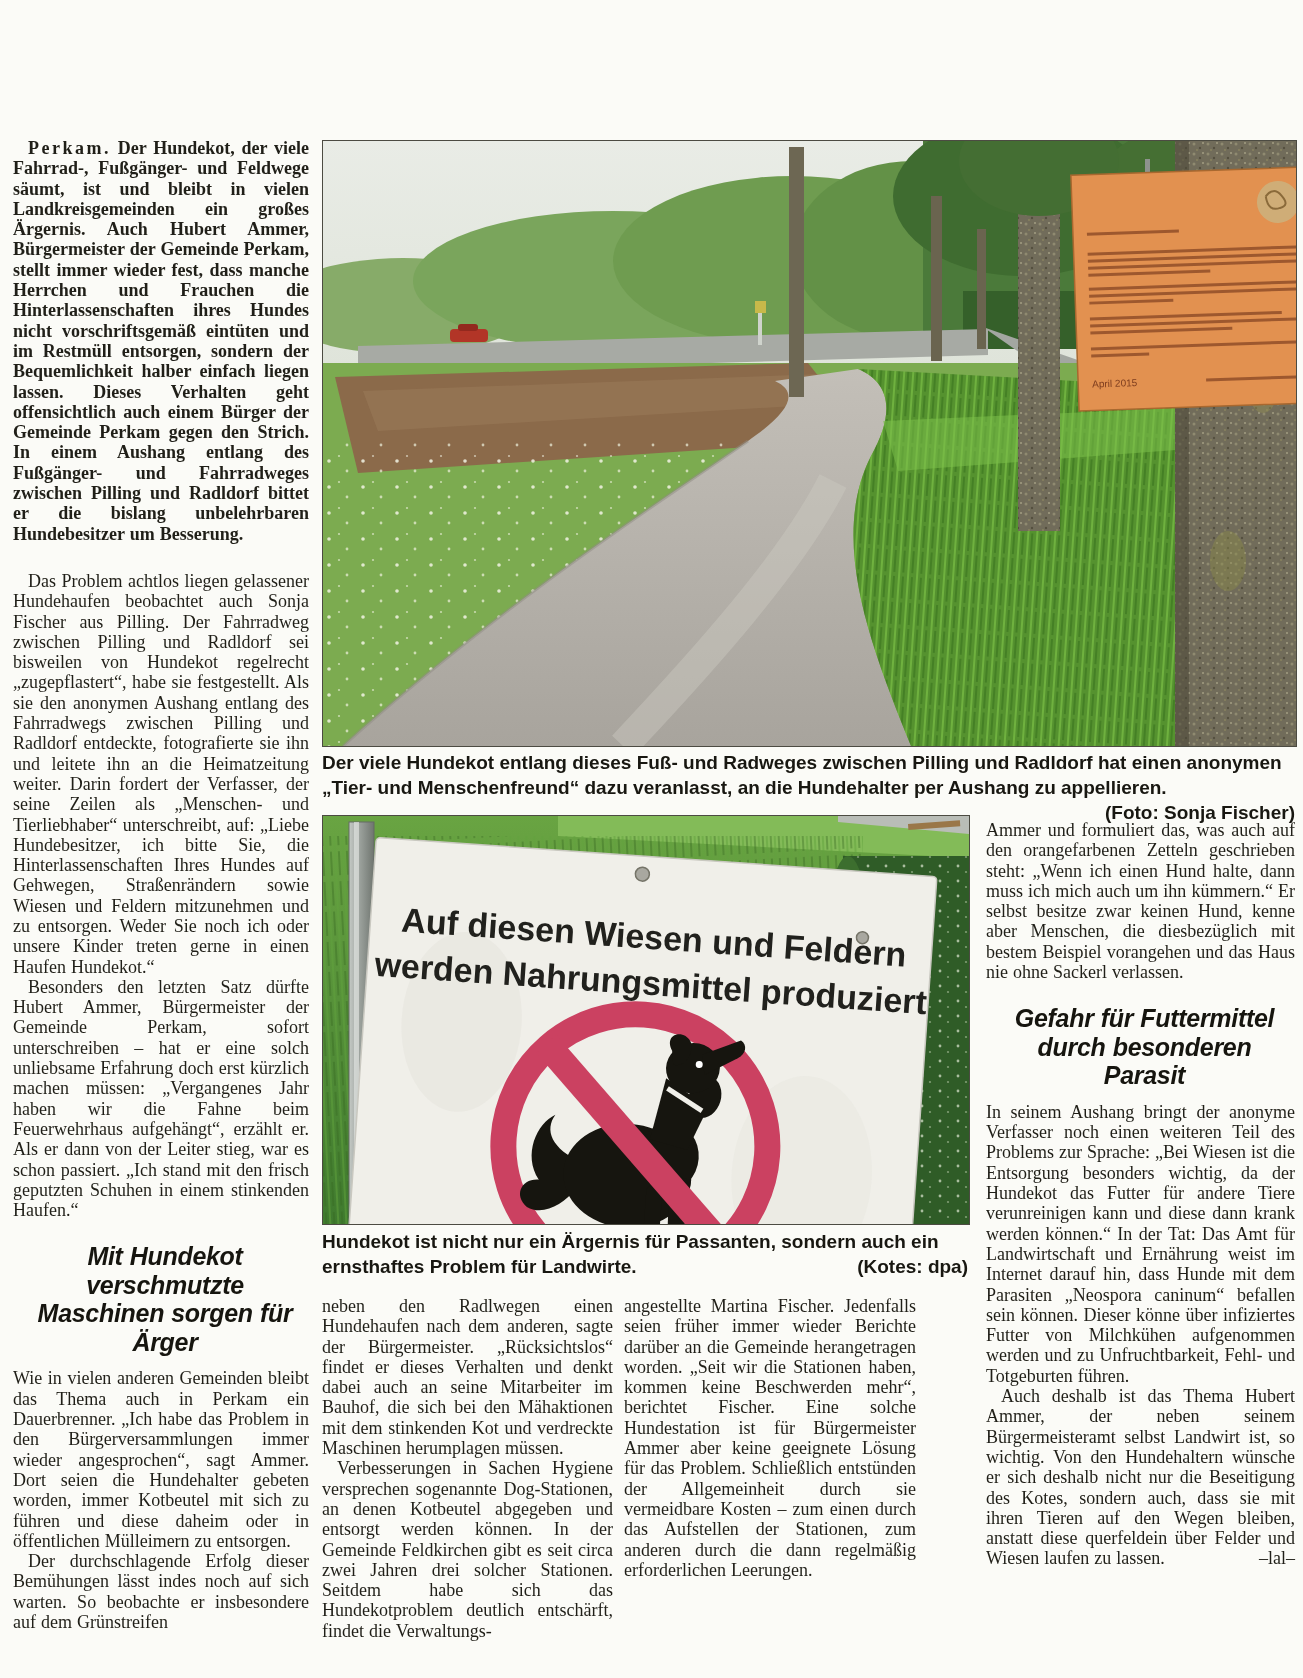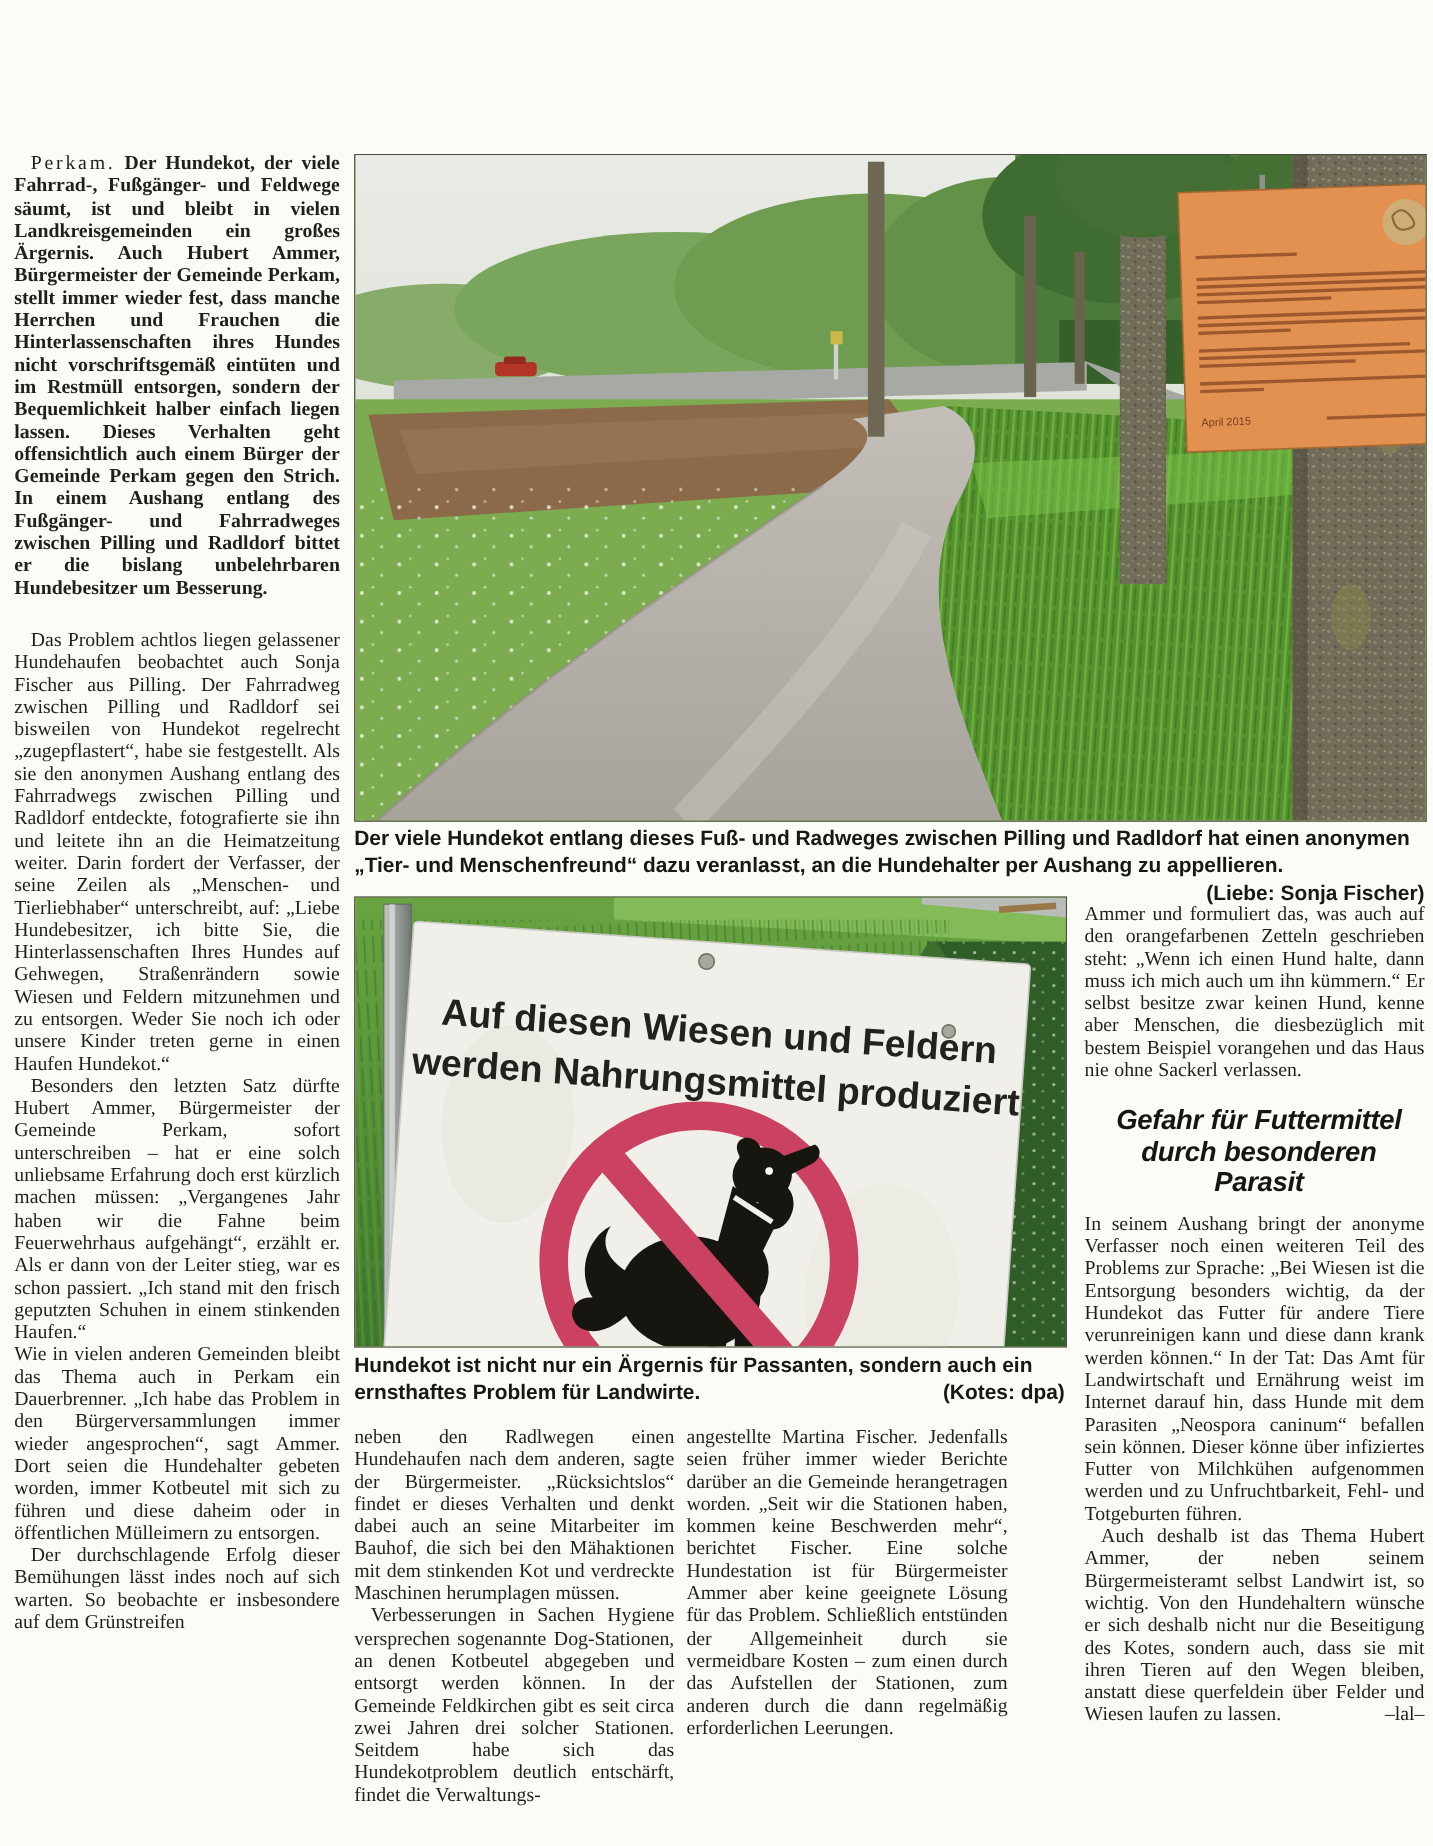--- a/index.html
+++ b/index.html
@@ -21,21 +21,21 @@
     font-family:"Liberation Sans",sans-serif; font-weight:700;
     font-size:28px; letter-spacing:-.3px; color:#17160f;
   }
   
   .col{position:absolute; font-size:18px; line-height:20.3px; text-align:justify;
        hyphens:auto; -webkit-hyphens:auto; word-spacing:.5px; color:#201f18;}
   .col p{margin:0; text-indent:15px;}
   .col p.noindent{text-indent:0;}
   .col p.gap{margin-top:27px;}
   .lead{font-weight:700;}
-  .dateline{font-weight:400; letter-spacing:2.5px;}
+  .dateline{font-weight:700; letter-spacing:2.5px;}
   .subhead2{
     font-family:"Liberation Sans",sans-serif; font-style:italic; font-weight:700;
     font-size:25px; line-height:1.14; text-align:center; text-indent:0 !important;
     margin:22px 0 12px 0 !important; padding-left:8px; color:#16150f; letter-spacing:-.3px;
   }
   .sig{float:right; font-weight:400;}
   
   .photo{position:absolute; border:1px solid #4c4b42; overflow:hidden; background:#9db87a;}
   .photo svg{display:block;}
   .cap{
@@ -47,20 +47,21 @@
 </head>
 <body>
 
 <div class="page">
 
 
   <div class="col" style="left:13px; top:138px; width:296px; height:1540px;">
     <p class="lead"><span class="dateline">Perkam.</span> <span>Der Hundekot, der viele Fahrrad-, Fußgänger- und Feldwege säumt, ist und bleibt in vielen Landkreisgemeinden ein großes Ärgernis. Auch Hubert Ammer, Bürgermeister der Gemeinde Perkam, stellt immer wieder fest, dass manche Herrchen und Frauchen die Hinterlassenschaften ihres Hundes nicht vorschriftsgemäß eintüten und im Restmüll entsorgen, sondern der Bequemlichkeit halber einfach liegen lassen. Dieses Verhalten geht offensichtlich auch einem Bürger der Gemeinde Perkam gegen den Strich. In einem Aushang entlang des Fußgänger- und Fahrradweges zwischen Pilling und Radldorf bittet er die bislang unbelehrbaren Hundebesitzer um Besserung.</span></p>
     <p class="gap">Das Problem achtlos liegen gelassener Hundehaufen beobachtet auch Sonja Fischer aus Pilling. Der Fahrradweg zwischen Pilling und Radldorf sei bisweilen von Hundekot regelrecht „zugepflastert“, habe sie festgestellt. Als sie den anonymen Aushang entlang des Fahrradwegs zwischen Pilling und Radldorf entdeckte, fotografierte sie ihn und leitete ihn an die Heimatzeitung weiter. Darin fordert der Verfasser, der seine Zeilen als „Menschen- und Tierliebhaber“ unterschreibt, auf: „Liebe Hundebesitzer, ich bitte Sie, die Hinterlassenschaften Ihres Hundes auf Gehwegen, Straßenrändern sowie Wiesen und Feldern mitzunehmen und zu entsorgen. Weder Sie noch ich oder unsere Kinder treten gerne in einen Haufen Hundekot.“</p>
     <p>Besonders den letzten Satz dürfte Hubert Ammer, Bürgermeister der Gemeinde Perkam, sofort unterschreiben – hat er eine solch unliebsame Erfahrung doch erst kürzlich machen müssen: „Vergangenes Jahr haben wir die Fahne beim Feuerwehrhaus aufgehängt“, erzählt er. Als er dann von der Leiter stieg, war es schon passiert. „Ich stand mit den frisch geputzten Schuhen in einem stinkenden Haufen.“</p>
+    <h3 class="subhead2">Mit Hundekot verschmutzte Maschinen sorgen für Ärger</h3>
     <p class="noindent">Wie in vielen anderen Gemeinden bleibt das Thema auch in Perkam ein Dauerbrenner. „Ich habe das Problem in den Bürgerversammlungen immer wieder angesprochen“, sagt Ammer. Dort seien die Hundehalter gebeten worden, immer Kotbeutel mit sich zu führen und diese daheim oder in öffentlichen Mülleimern zu entsorgen.</p>
     <p>Der durchschlagende Erfolg dieser Bemühungen lässt indes noch auf sich warten. So beobachte er insbesondere auf dem Grünstreifen</p>
   </div>
 
   <figure class="photo" style="left:322px; top:140px; width:973px; height:605px; margin:0;">
     <svg width="973" height="605" viewBox="0 0 973 605">
       <defs>
         <linearGradient id="skyG" x1="0" y1="0" x2="0" y2="1">
           <stop offset="0" stop-color="#e9ece6"></stop>
             <stop offset="1" stop-color="#dfe4da"></stop>
@@ -169,21 +170,21 @@
           <rect x="766" y="210" width="58" height="3"></rect>
         </g>
         <text x="766" y="243" font-family="Liberation Sans, sans-serif" font-size="10" fill="#7c3c1e">April 2015</text>
         <rect x="880" y="238" width="108" height="3" fill="#8c4a26" opacity=".8"></rect>
       </g>
     </svg>
   </figure>
 
   <figcaption class="cap" style="left:322px; top:750px; width:973px;">
     <span>Der viele Hundekot entlang dieses Fuß- und Radweges zwischen Pilling und Radldorf hat einen anonymen „Tier- und Menschenfreund“ dazu veranlasst, an die Hundehalter per Aushang zu appellieren.</span>
-    <span class="credit">(Liebe: Sonja Fischer)</span>
+    <span class="credit">(Foto: Sonja Fischer)</span>
   </figcaption>
 
   <figure class="photo" style="left:322px; top:815px; width:646px; height:408px; margin:0;">
     <svg width="646" height="408" viewBox="0 0 646 408">
       <defs>
         <linearGradient id="grassBG" x1="0" y1="0" x2="0" y2="1">
           <stop offset="0" stop-color="#69a442"></stop>
             <stop offset="1" stop-color="#3f7a2e"></stop>
         </linearGradient>
         <linearGradient id="poleG" x1="0" y1="0" x2="1" y2="0">

